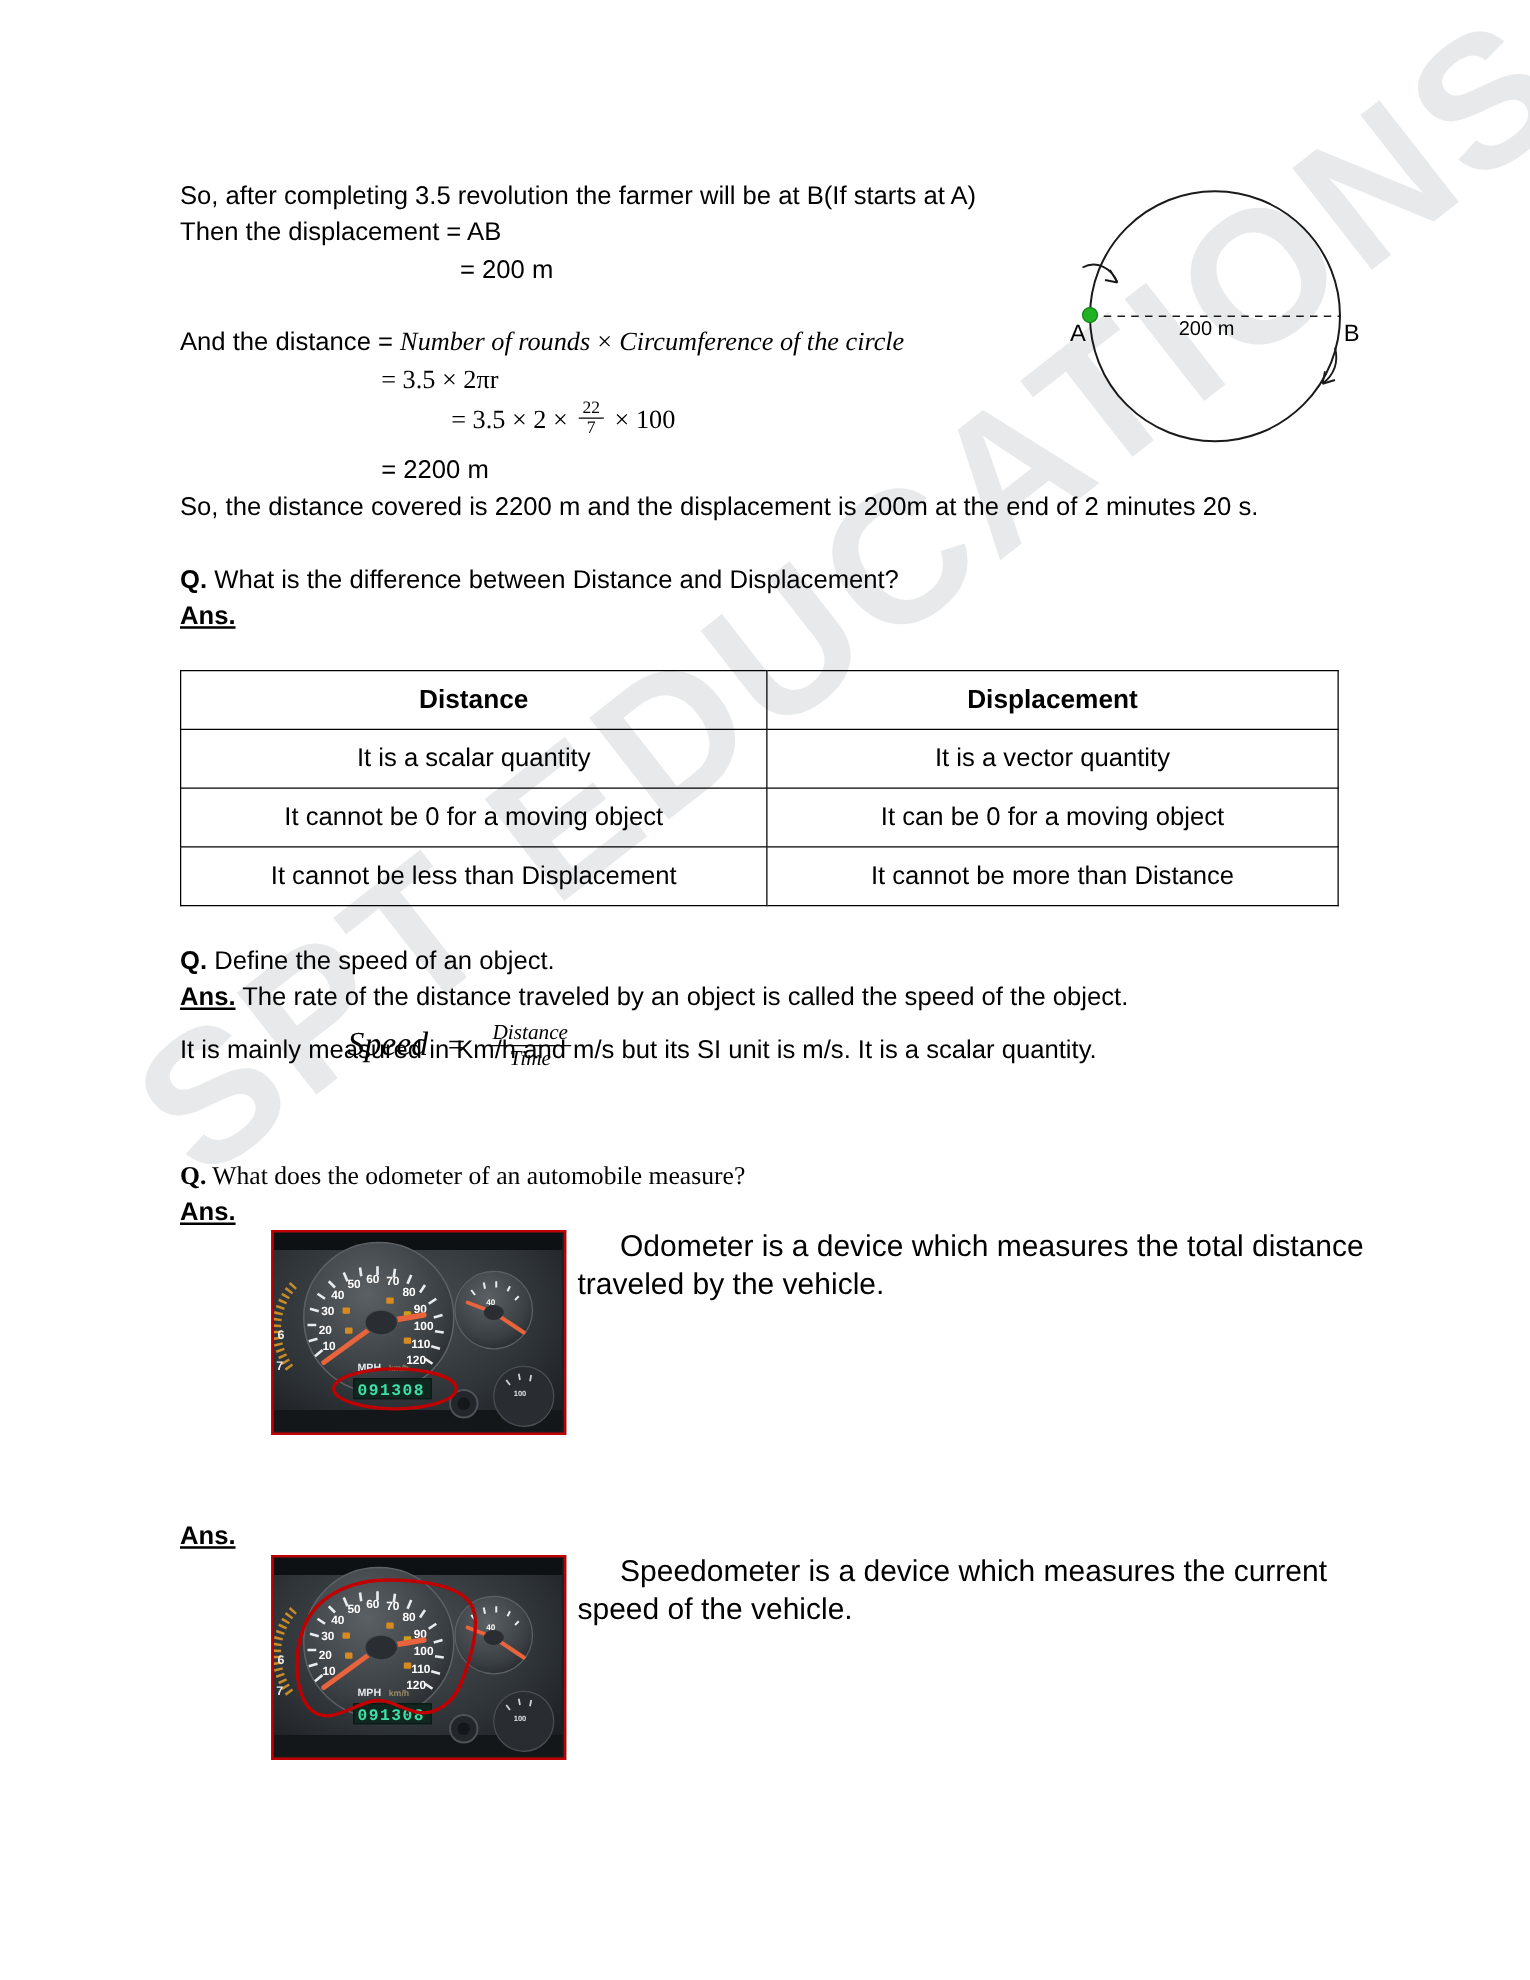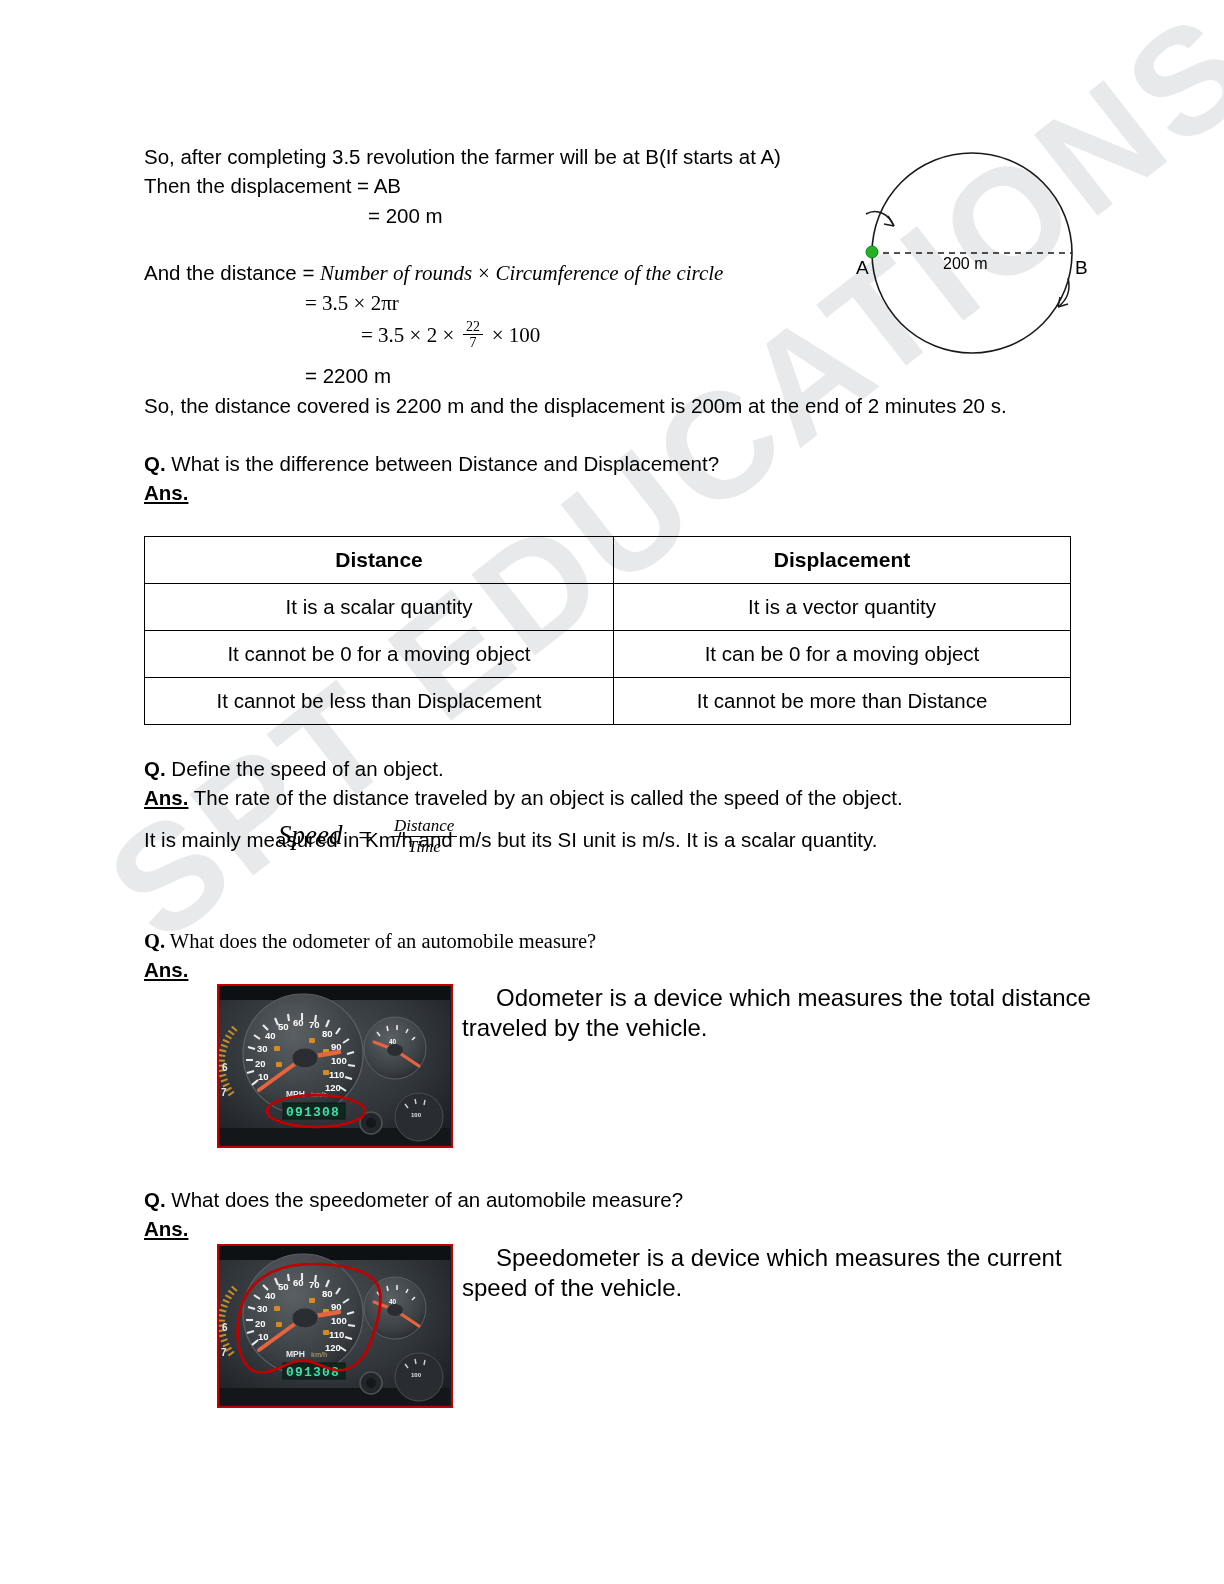--- a/index.html
+++ b/index.html
@@ -360,24 +360,20 @@
       <circle cx="152" cy="137" r="11" fill="#23272b" stroke="#4e5357" stroke-width="1.5"></circle>
       <circle cx="152" cy="137" r="5" fill="#15181b"></circle>
 
       <rect x="64" y="117" width="62" height="16" fill="#11261f" stroke="#0a1814" stroke-width="1"></rect>
       <text x="67" y="130" fill="#3fe0a8" font-family="Liberation Mono, monospace" font-size="13" font-weight="700" letter-spacing="1.2">091308</text>
 
       <ellipse cx="97" cy="125" rx="49" ry="16" fill="none" stroke="#c00000" stroke-width="2.6"></ellipse>
     </svg>
   </div>
 
-  <div class="ln" style="left:144px; top:1186px;">
-    <span class="bold">Q.</span>
-    <span>What does the speedometer of an automobile measure?</span>
-  </div>
   <div class="ln bold underline" style="left:144px; top:1215px;">Ans.</div>
 
   <div class="para" style="left:496px; top:1243px;">Speedometer is a device which measures the current</div>
   <div class="para" style="left:462px; top:1273px;">speed of the vehicle.</div>
 
   <div id="speedometer-photo" class="dash-photo">
     <svg width="231" height="159" viewBox="0 0 231 159">
       <defs>
         <radialGradient id="dashbgB" cx="45%" cy="38%" r="82%">
           <stop offset="0%" stop-color="#4a4f53"></stop>

